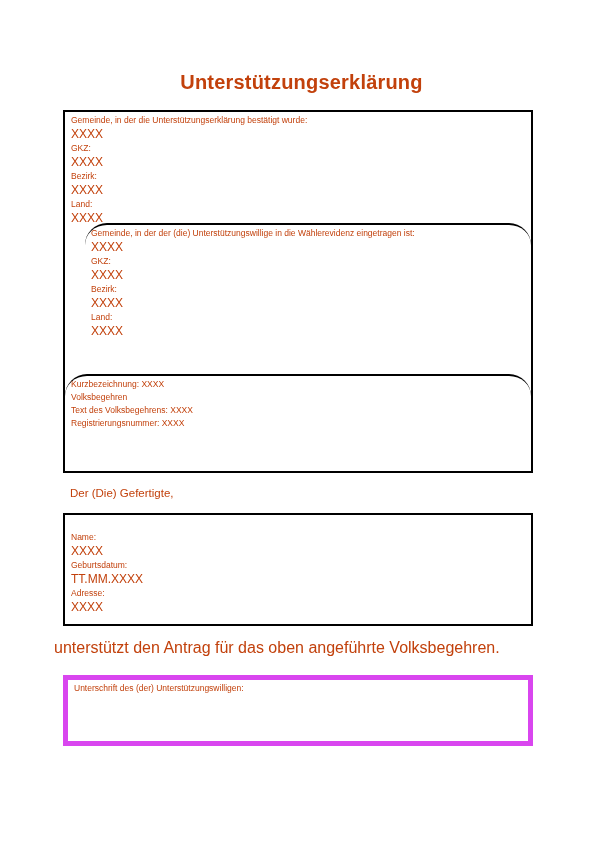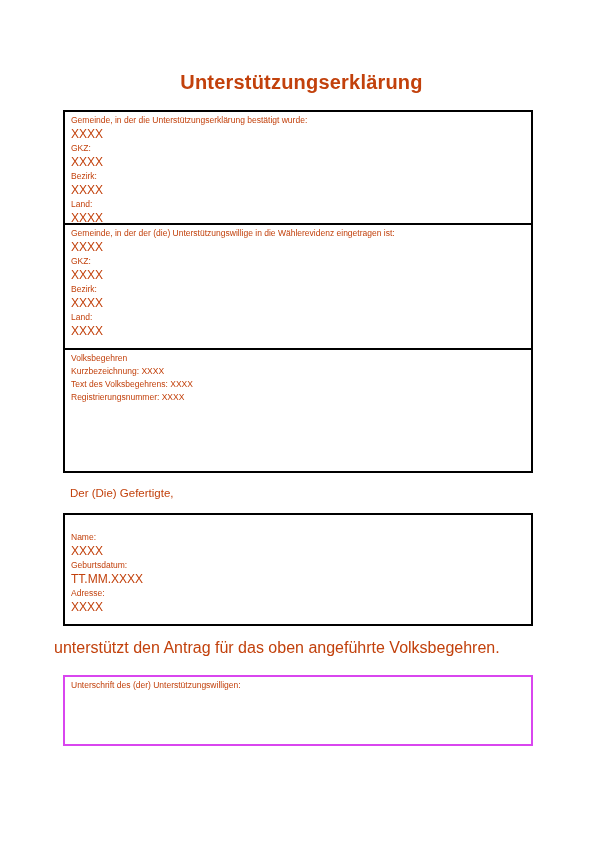--- a/index.html
+++ b/index.html
@@ -27,23 +27,23 @@
     left: 63px;
     top: 110px;
     width: 470px;
     height: 363px;
     border: 2px solid #000000;
     box-sizing: border-box;
     display: flex;
     flex-direction: column;
     background: #ffffff;
   }
-  .section { padding: 2px 0 0 6px; box-sizing: border-box; }
+  .section { padding: 2px 0 0 6px; box-sizing: border-box; border-radius: 22px; }
   .section-confirming { height: 111px; }
-  .section-registry   { height: 125px; border-top: 2px solid #000000; }
+  .section-registry   { height: 151px; border-top: 2px solid #000000; margin-left: 20px; }
   .section-volksbegehren { flex: 1; border-top: 2px solid #000000; }
   .field-label {
     font-size: 8.5px;
     line-height: 13px;
     white-space: nowrap;
   }
   .field-value {
     font-size: 12px;
     line-height: 15px;
     white-space: nowrap;
@@ -77,21 +77,21 @@
     top: 641px;
     font-size: 16px;
     line-height: 14px;
   }
   .signature-box {
     position: absolute;
     left: 63px;
     top: 675px;
     width: 470px;
     height: 71px;
-    border: 2px solid #d946ef;
+    border: 5px solid #d946ef;
     box-sizing: border-box;
     padding: 2px 8px 0 6px;
     background: #ffffff;
   }
 </style>
 </head>
 <body>
 
 <div class="page">
 
@@ -131,22 +131,22 @@
         <div class="field-label">Bezirk:</div>
         <div class="field-value">XXXX</div>
       </div>
       <div class="field">
         <div class="field-label">Land:</div>
         <div class="field-value">XXXX</div>
       </div>
     </div>
 
     <div class="section section-volksbegehren">
+      <div class="small-line">Kurzbezeichnung: XXXX</div>
       <div class="small-line">Volksbegehren</div>
-      <div class="small-line">Kurzbezeichnung: XXXX</div>
       <div class="small-line">Text des Volksbegehrens: XXXX</div>
       <div class="small-line">Registrierungsnummer: XXXX</div>
     </div>
 
   </div>
 
   <div class="intro-text">Der (Die) Gefertigte,</div>
 
   <div class="declarant-box">
     <div class="field">

